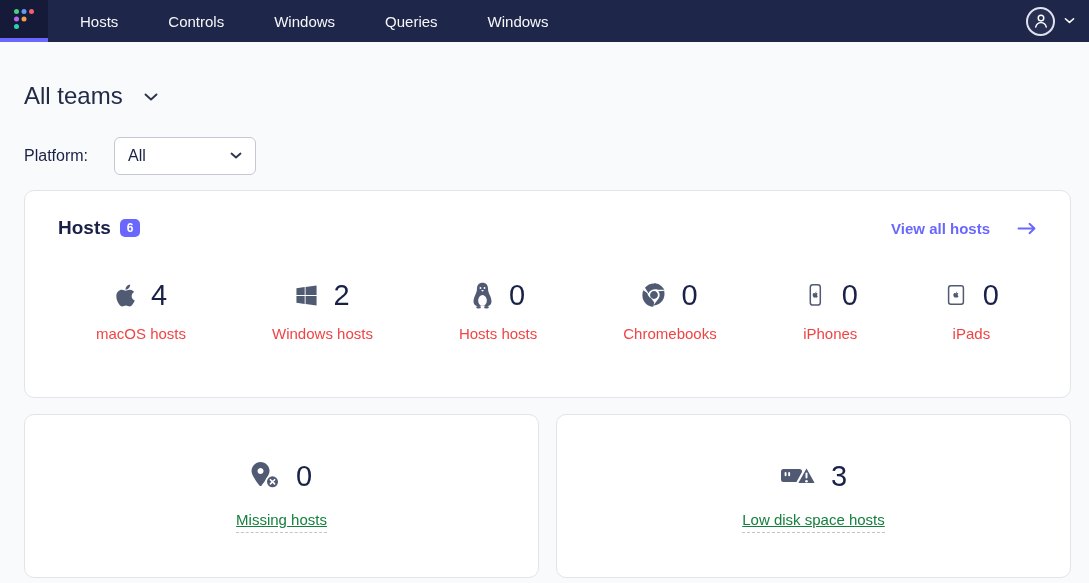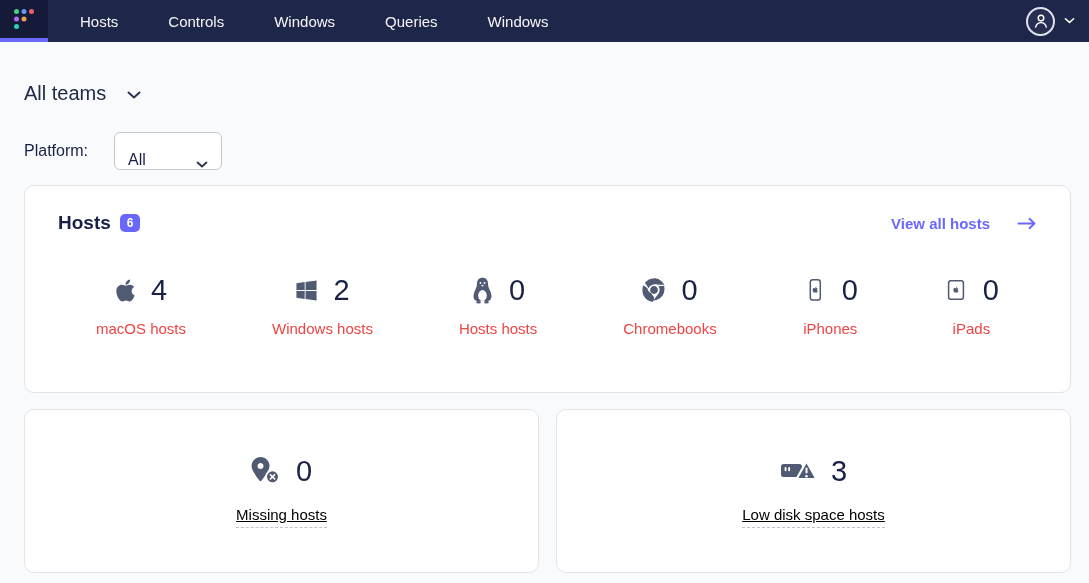--- a/index.html
+++ b/index.html
@@ -37,31 +37,31 @@
     border:2px solid #dfe3ee; background:#272f52;
     display:flex; align-items:center; justify-content:center;
   }
 
   
   .main { padding:0 18px 0 24px; }
 
   .team-row {
     margin-top:40px; display:flex; align-items:center; gap:21px;
   }
-  .team-title { font-size:20px; font-weight:400; color:#212a47; }
+  .team-title { font-size:24px; font-weight:400; color:#212a47; }
   .team-caret { cursor:pointer; display:flex; align-items:center; padding-top:3px; }
 
   .platform-row {
     margin-top:27px; display:flex; align-items:center; gap:26px;
     font-size:16px;
   }
   .select-box {
-    width:108px; height:38px; background:#fff;
+    width:142px; height:38px; background:#fff;
     border:1px solid #c5c7d1; border-radius:6px;
-    display:flex; align-items:flex-end; justify-content:space-between;
+    display:flex; align-items:center; justify-content:space-between;
     padding:0 13px; cursor:pointer; font-size:16px; color:#192147;
   }
 
   
   .card {
     background:#fff; border:1px solid #e2e4ea; border-radius:10px;
   }
   .hosts-card { margin-top:15px; padding:26px 33px 0; height:208px; }
   .hosts-header { display:flex; align-items:center; justify-content:space-between; }
   .hosts-title-wrap { display:flex; align-items:center; gap:9px; }
@@ -85,21 +85,21 @@
   .platform-label { margin-top:14px; font-size:15px; color:#ef4444; }
 
   
   .metrics-row { margin-top:16px; display:flex; gap:17px; }
   .metric-card {
     flex:1; height:164px; cursor:pointer;
     display:flex; flex-direction:column; align-items:center; justify-content:center;
   }
   .metric-count-row { display:flex; align-items:center; gap:14px; height:34px; }
   .metric-label {
-    margin-top:18px; font-size:15px; color:#000000;
+    margin-top:18px; font-size:15px; color:#15803d;
     text-decoration:underline;
     border-bottom:1px dashed #c0c4d0; padding-bottom:4px;
     cursor:pointer;
   }
   svg { display:block; }
 </style>
 </head>
 <body>
 
 <nav class="navbar">

